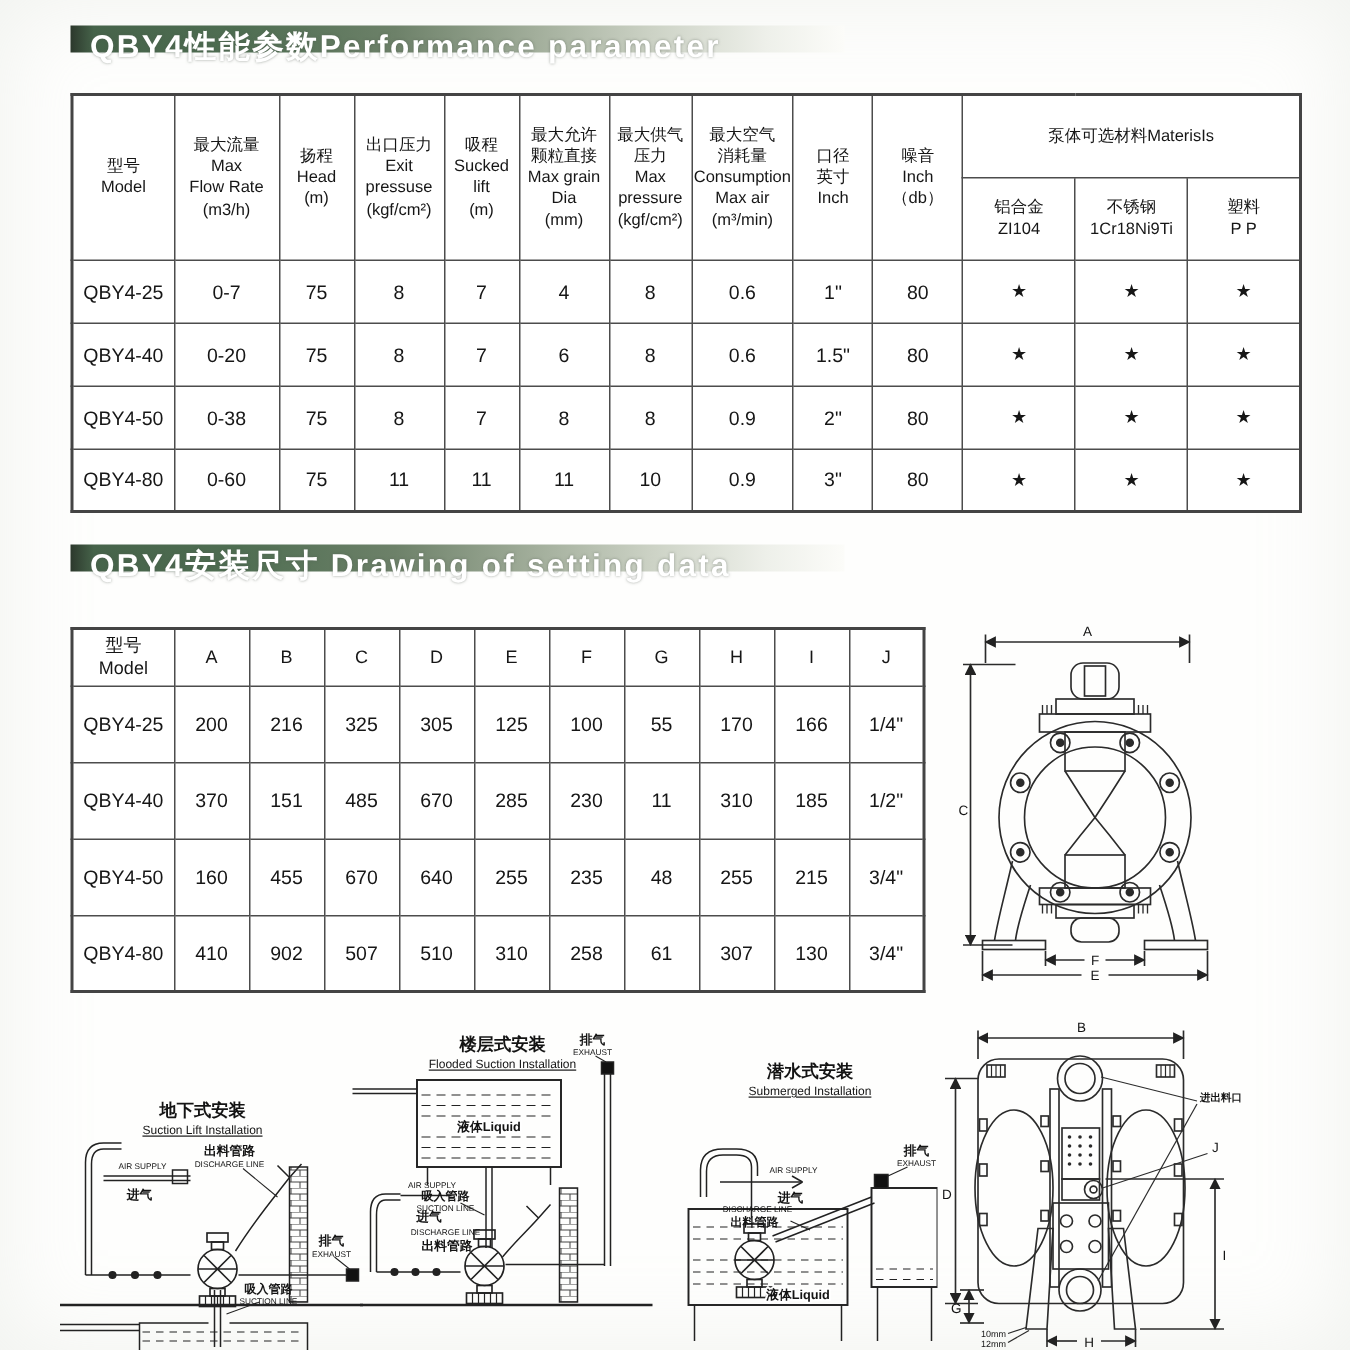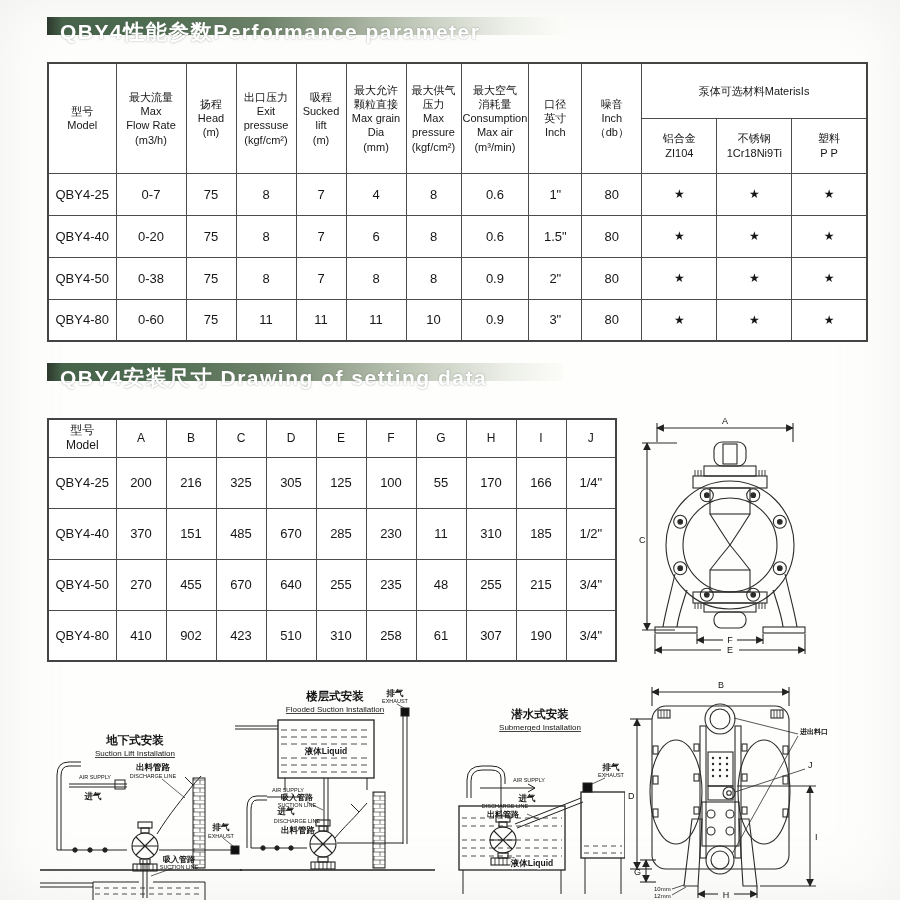--- a/index.html
+++ b/index.html
@@ -279,42 +279,42 @@
           <td>670</td>
           <td>285</td>
           <td>230</td>
           <td>11</td>
           <td>310</td>
           <td>185</td>
           <td>1/2"</td>
         </tr>
         <tr>
           <td>QBY4-50</td>
-          <td>270</td>
+          <td>160</td>
           <td>455</td>
           <td>670</td>
           <td>640</td>
           <td>255</td>
           <td>235</td>
           <td>48</td>
           <td>255</td>
           <td>215</td>
           <td>3/4"</td>
         </tr>
         <tr>
           <td>QBY4-80</td>
           <td>410</td>
           <td>902</td>
-          <td>423</td>
+          <td>507</td>
           <td>510</td>
           <td>310</td>
           <td>258</td>
           <td>61</td>
           <td>307</td>
-          <td>190</td>
+          <td>130</td>
           <td>3/4"</td>
         </tr>
       </tbody>
   </table>
 
   <svg style="left:635px;top:412px" width="255" height="258" viewBox="0 0 255 258">
     <g stroke="#2b2b2b" fill="none" stroke-width="1.1">
 
       <line x1="22" y1="16" x2="158" y2="16" marker-start="url(#arr)" marker-end="url(#arr)"></line>
       <line x1="22" y1="11" x2="22" y2="30"></line>

